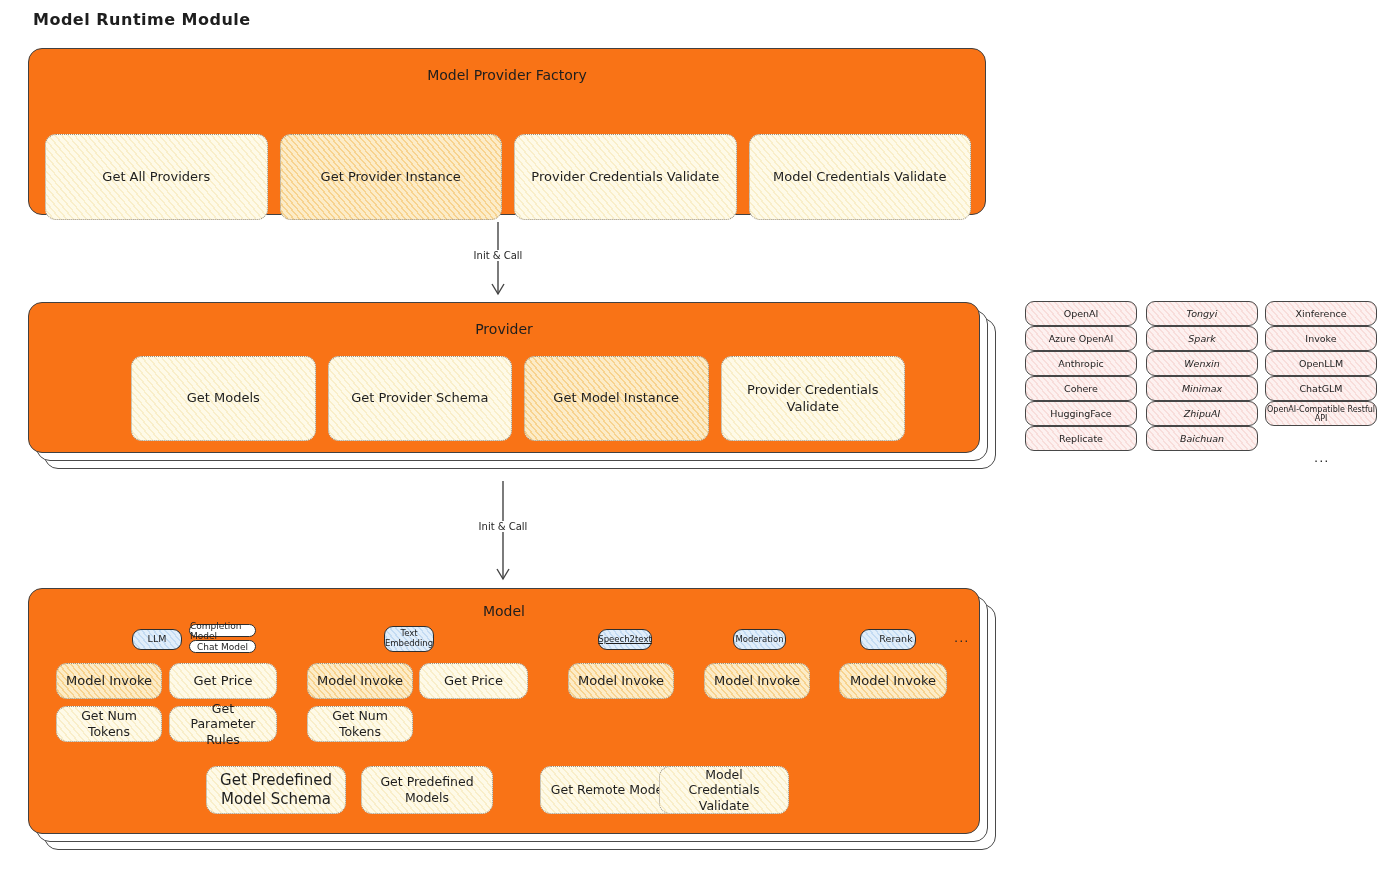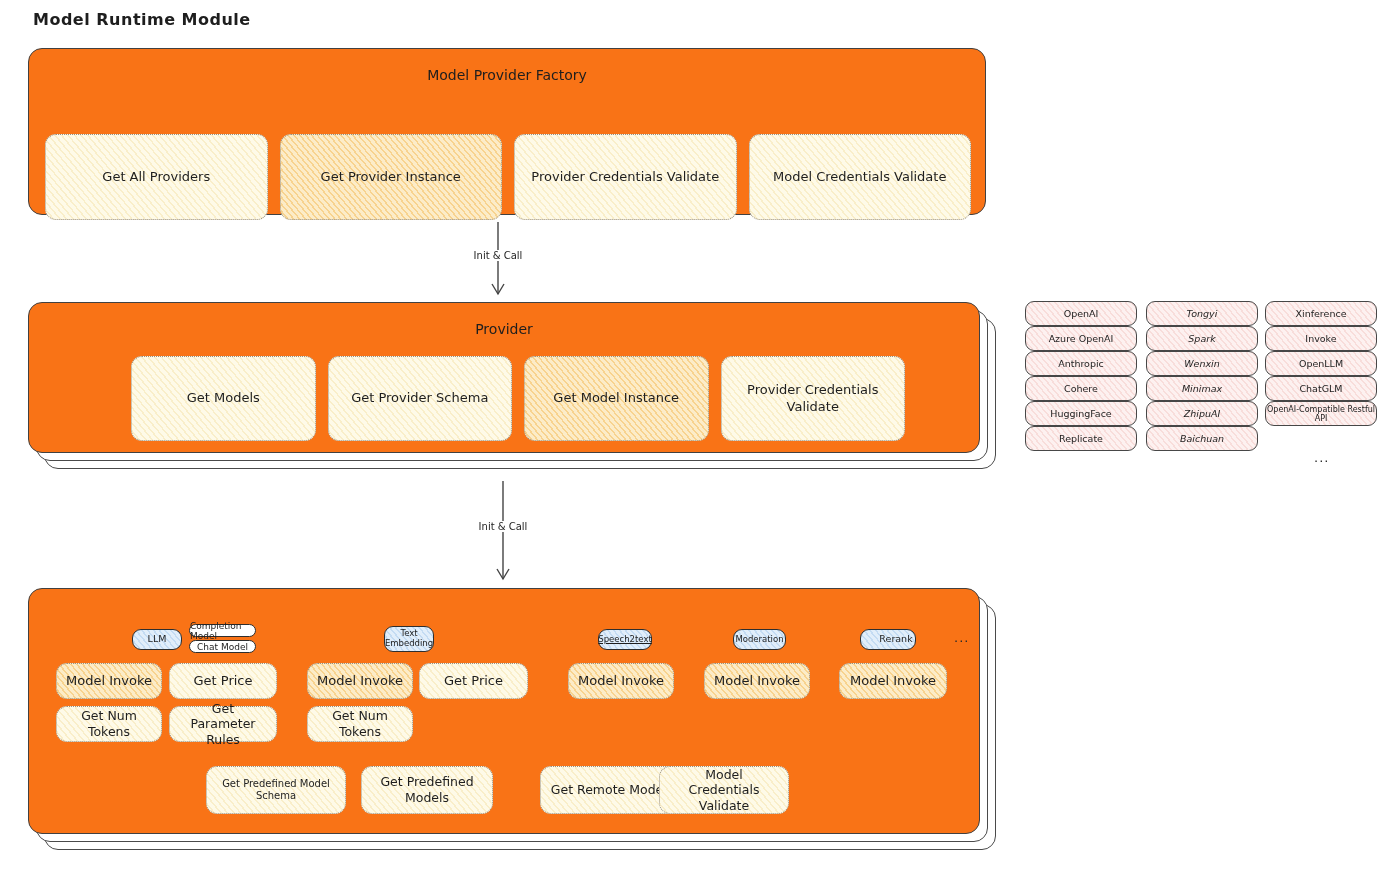--- a/index.html
+++ b/index.html
@@ -129,20 +129,21 @@
 
   <svg class="arrow" style="left:493px; top:481px;" width="20" height="102" viewBox="0 0 20 102">
     <line x1="10" y1="0" x2="10" y2="98" stroke="#444444" stroke-width="1.4"></line>
     <path d="M 4 88 L 10 98 L 16 88" fill="none" stroke="#444444" stroke-width="1.4"></path>
   </svg>
   <div class="arrow-label" style="left:503px; top:521px;">Init &amp; Call</div>
 
   <div class="layer" style="left:44px; top:604px; width:952px; height:246px;"></div>
   <div class="layer" style="left:36px; top:596px; width:952px; height:246px;"></div>
   <div class="big-box" style="left:28px; top:588px; width:952px; height:246px;">
+    <div class="box-title" style="top:14px;">Model</div>
 
     <div class="tab-blue" style="left:103px; top:40px; width:50px; height:21px;">LLM</div>
     <div class="tab-white" style="left:160px; top:35px; width:67px; height:13px;">Completion Model</div>
     <div class="tab-white" style="left:160px; top:51px; width:67px; height:13px;">Chat Model</div>
     <div class="tab-blue" style="left:355px; top:37px; width:50px; height:26px; font-size:8.5px; padding:1px 3px;">Text Embedding</div>
     <div class="tab-blue" style="left:569px; top:40px; width:54px; height:21px; font-size:8.5px;text-decoration:underline;">Speech2text</div>
     <div class="tab-blue" style="left:704px; top:40px; width:53px; height:21px; font-size:8.5px;">Moderation</div>
     <div class="tab-blue" style="left:831px; top:40px; width:56px; height:21px;padding-left:16px;">Rerank</div>
     <div class="dots" style="left:925px; top:41px;">...</div>
 
@@ -151,19 +152,19 @@
     <div class="method hl abs" style="left:278px; top:74px; width:106px; height:36px;">Model Invoke</div>
     <div class="method abs" style="left:390px; top:74px; width:109px; height:36px;">Get Price</div>
     <div class="method hl abs" style="left:539px; top:74px; width:106px; height:36px;">Model Invoke</div>
     <div class="method hl abs" style="left:675px; top:74px; width:106px; height:36px;">Model Invoke</div>
     <div class="method hl abs" style="left:810px; top:74px; width:108px; height:36px;">Model Invoke</div>
 
     <div class="method abs" style="left:27px; top:117px; width:106px; height:36px; font-size:12.5px;">Get Num Tokens</div>
     <div class="method abs" style="left:140px; top:117px; width:108px; height:36px; font-size:12.5px;">Get Parameter Rules</div>
     <div class="method abs" style="left:278px; top:117px; width:106px; height:36px; font-size:12.5px;">Get Num Tokens</div>
 
-    <div class="method abs" style="left:177px; top:177px; width:140px; height:48px; font-size:10px;">Get Predefined Model Schema</div>
+    <div class="method abs" style="left:177px; top:177px; width:140px; height:48px; font-size:15px;">Get Predefined Model Schema</div>
     <div class="method abs" style="left:332px; top:177px; width:132px; height:48px; font-size:12.5px;">Get Predefined Models</div>
     <div class="method abs" style="left:475px; top:177px; width:144px; height:48px; font-size:12.5px;margin-left:36px;">Get Remote Models</div>
     <div class="method abs" style="left:630px; top:177px; width:130px; height:48px; font-size:12.5px;">Model Credentials Validate</div>
   </div>
 
 </div>
 
 </body></html>

